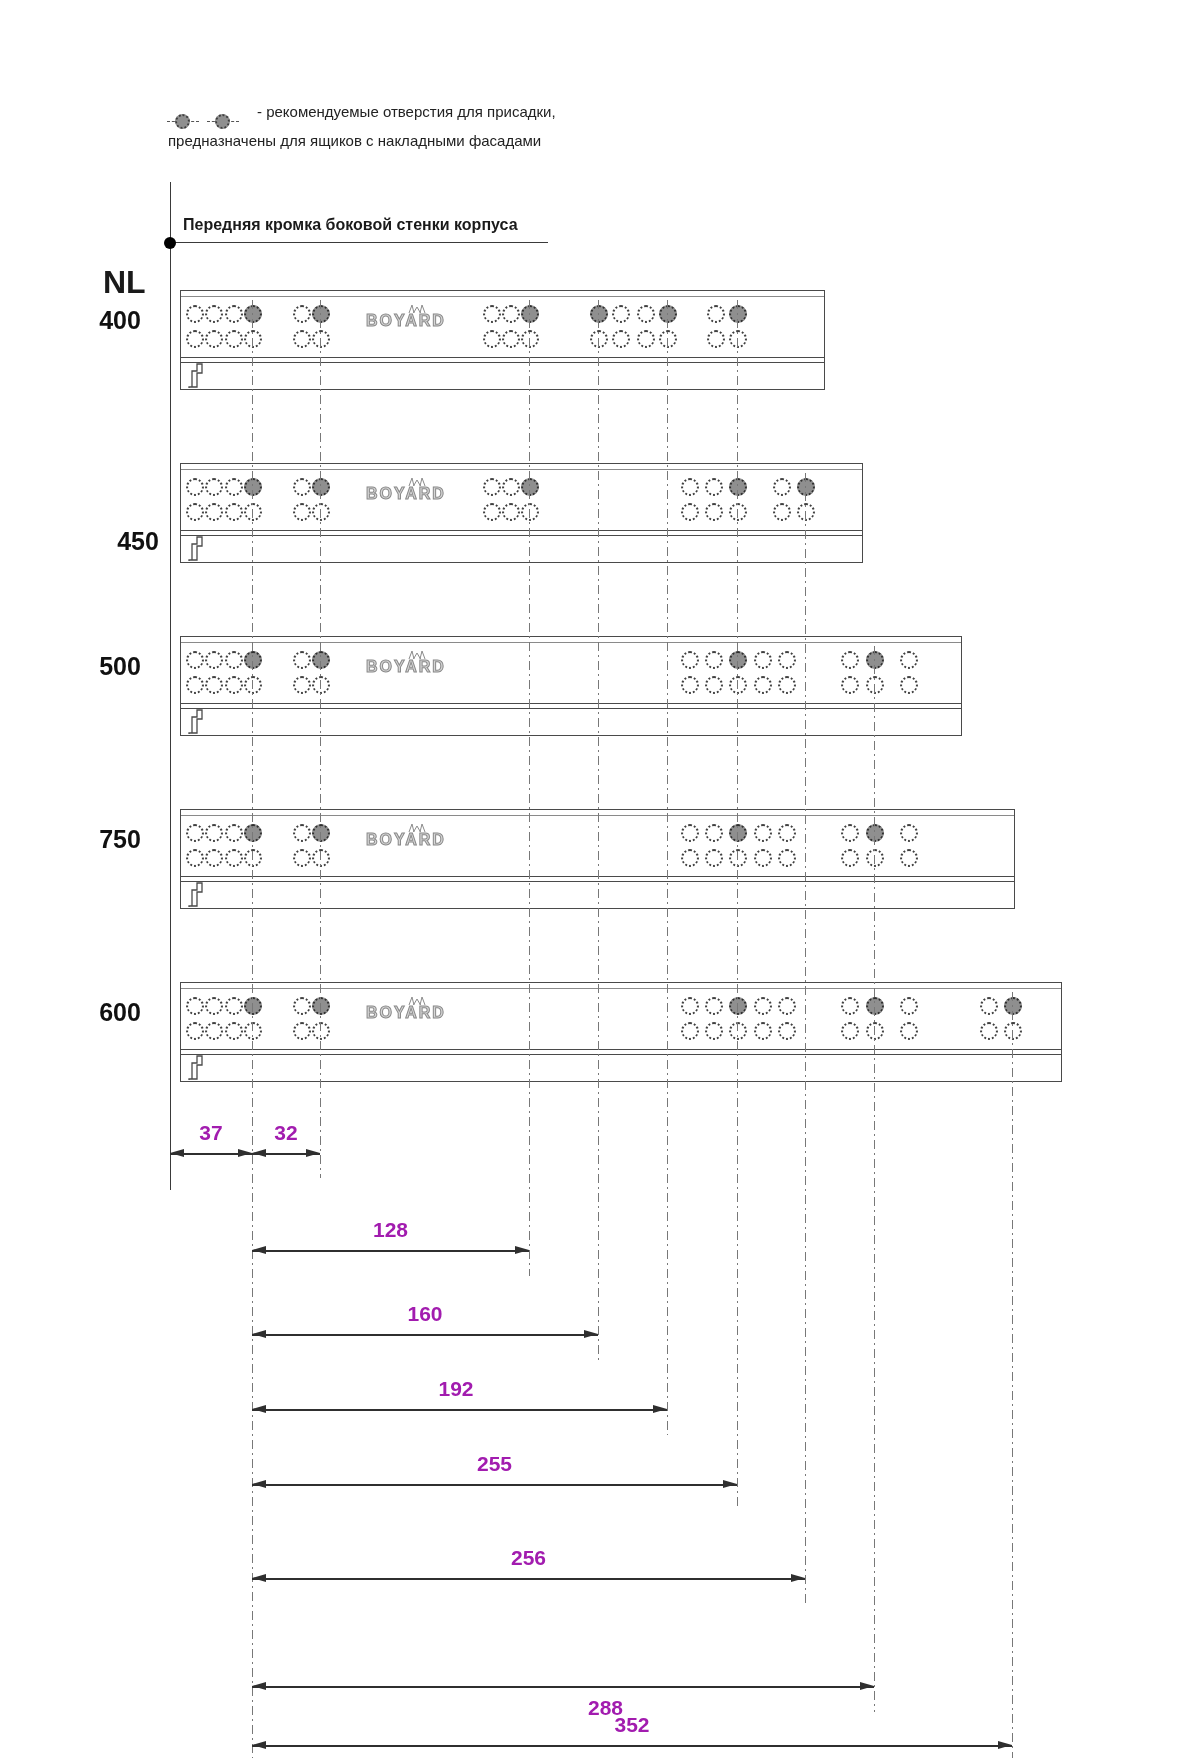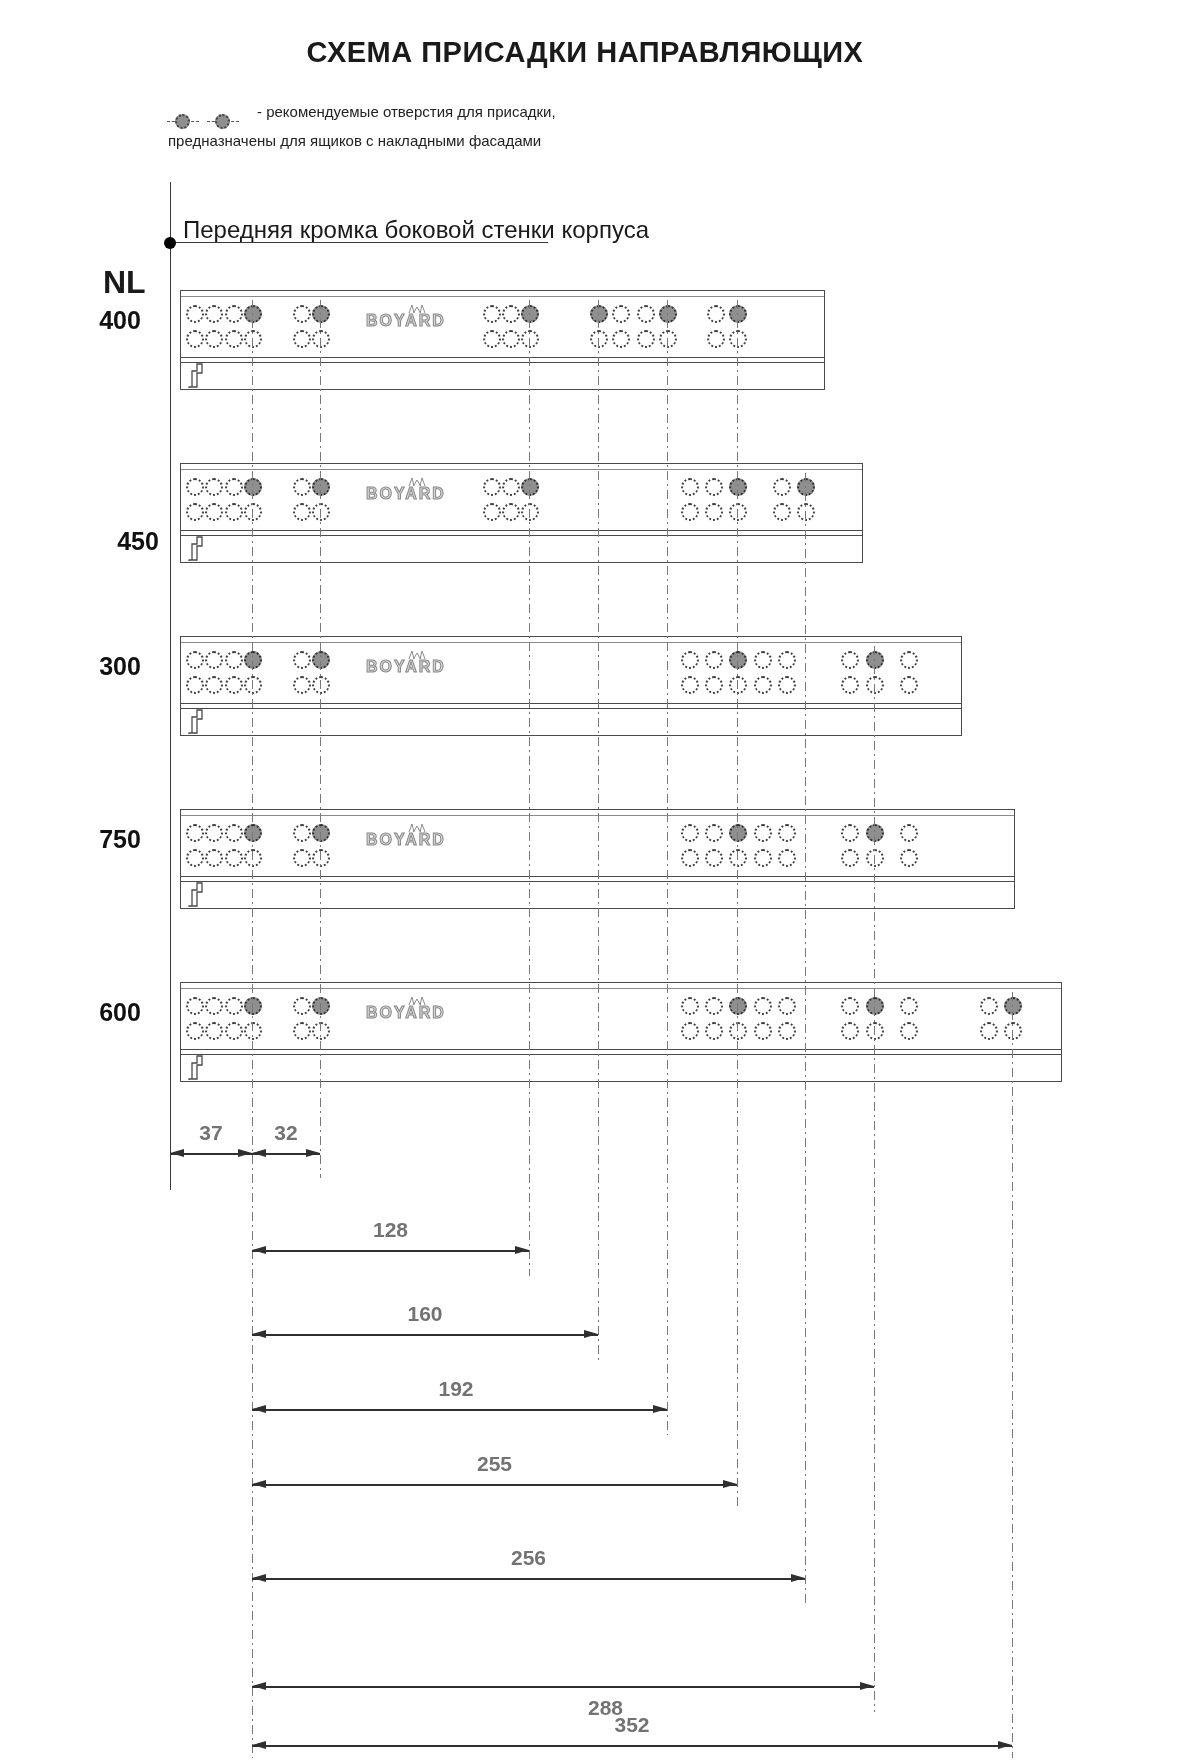--- a/index.html
+++ b/index.html
@@ -5,21 +5,21 @@
   html,body{margin:0;padding:0;background:#fff;}
   #page{position:relative;width:1200px;height:1760px;background:#fff;overflow:hidden;
         font-family:"Liberation Sans",sans-serif;color:#1a1a1a;}
   .abs{position:absolute;}
   #title{left:0;top:36px;width:1170px;text-align:center;font-size:29px;font-weight:bold;letter-spacing:.5px;}
   
   .legend-hole{width:15px;height:15px;border-radius:50%;background:#8f8f8f;border:2px dotted #3d3d3d;box-sizing:border-box;}
   .legend-cross{height:0;border-top:1px dashed #555;}
   .legend-text{font-size:15px;line-height:19px;color:#222;}
   
-  #front-label{font-size:24px;font-weight:normal;}
+  #front-label{font-size:16px;font-weight:bold;}
   .hline{height:0;border-top:1.5px solid #3a3a3a;}
   .vline{width:0;border-left:1.5px solid #3a3a3a;}
   #origin-dot{width:12px;height:12px;border-radius:50%;background:#000;}
   
   .rail{position:absolute;box-sizing:border-box;border:1.5px solid #4a4a4a;background:#fff;height:100px;}
   .rail .band{position:absolute;left:0;right:0;top:5px;height:0;border-top:1px solid #8a8a8a;}
   .rail .divider{position:absolute;left:0;right:0;top:66px;height:4px;border-top:1.2px solid #4a4a4a;border-bottom:1.2px solid #4a4a4a;}
   .hole{position:absolute;width:18px;height:18px;border-radius:50%;border:2px dotted #3f3f3f;box-sizing:border-box;background:#fff;}
   .hole.filled{background:#8f8f8f;border-color:#2e2e2e;}
   .brand{position:absolute;font-size:16px;font-weight:800;letter-spacing:2px;color:#d6d6d6;
@@ -27,28 +27,27 @@
   .rail-label{position:absolute;width:70px;text-align:center;font-size:25px;font-weight:bold;color:#111;}
   #nl-label{font-size:32px;font-weight:bold;}
   
   .center-line{position:absolute;width:1px;
       background:repeating-linear-gradient(to bottom,#787878 0 9px,transparent 9px 13px,#787878 13px 15px,transparent 15px 19px);}
   
   .dim{position:absolute;height:1.5px;background:#2f2f2f;}
   .dim .ah{position:absolute;top:-4px;width:0;height:0;border-top:4.5px solid transparent;border-bottom:4.5px solid transparent;}
   .dim .ah.l{left:0;border-right:14px solid #2f2f2f;}
   .dim .ah.r{right:0;border-left:14px solid #2f2f2f;}
-  .dim-label{position:absolute;width:120px;text-align:center;font-size:21px;font-weight:700;color:#737373;}
+  .dim-label{position:absolute;width:120px;text-align:center;font-size:21px;font-weight:700;color:#a21caf;}
 </style>
 </head>
 <body>
 
 <div id="page">
 
-  <div class="abs" id="title">СХЕМА ПРИСАДКИ НАПРАВЛЯЮЩИХ</div>
 
   <div class="abs legend-cross" style="left:167px;top:121px;width:32px;"></div>
   <div class="abs legend-cross" style="left:207px;top:121px;width:32px;"></div>
   <div class="abs legend-hole" style="left:175px;top:114px;"></div>
   <div class="abs legend-hole" style="left:215px;top:114px;"></div>
   <div class="abs legend-text" style="left:257px;top:102px;">-  рекомендуемые отверстия для присадки,</div>
   <div class="abs legend-text" style="left:168px;top:131px;">предназначены для ящиков с накладными фасадами</div>
 
   <div class="abs" id="front-label" style="left:183px;top:216px;">Передняя кромка боковой стенки корпуса</div>
   <div class="abs hline" id="front-underline" style="left:170px;top:242px;width:378px;"></div>
@@ -172,21 +171,21 @@
         <div class="hole" style="left: 573px; top: 39px;"></div>
         <div class="hole" style="left: 597px; top: 14px;"></div>
         <div class="hole" style="left: 597px; top: 39px;"></div>
         <div class="hole" style="left: 660px; top: 14px;"></div>
         <div class="hole" style="left: 660px; top: 39px;"></div>
         <div class="hole filled" style="left: 685px; top: 14px;"></div>
         <div class="hole" style="left: 685px; top: 39px;"></div>
         <div class="hole" style="left: 719px; top: 14px;"></div>
         <div class="hole" style="left: 719px; top: 39px;"></div>
       </div>
-      <div class="rail-label" style="left: 85px; top: 652px;">300</div>
+      <div class="rail-label" style="left: 85px; top: 652px;">500</div>
       <div class="rail" style="left: 180px; top: 809px; width: 835px;">
         <div class="band"></div>
         <div class="divider"></div>
         <div style="position: absolute; left: 5px; top: 71px;"><svg width="22" height="27" viewBox="0 0 22 27">
             <path d="M3 26 V25 h3 V9 h5 V2 h5 v9 h-5 v14 h-8" fill="none" stroke="#4a4a4a" stroke-width="1.3"></path>
           </svg></div>
         <div class="brand" style="left: 185px; top: 21px;">BOYARD</div>
         <div style="position: absolute; left: 227px; top: 9px;"><svg width="18" height="10" viewBox="0 0 18 10">
             <path d="M1 9 L4 1 L6 9 M5.5 9 L9 3 L12.5 9 M12 9 L14 1 L17 9" fill="none" stroke="#8a8a8a" stroke-width="1"></path>
           </svg></div>

